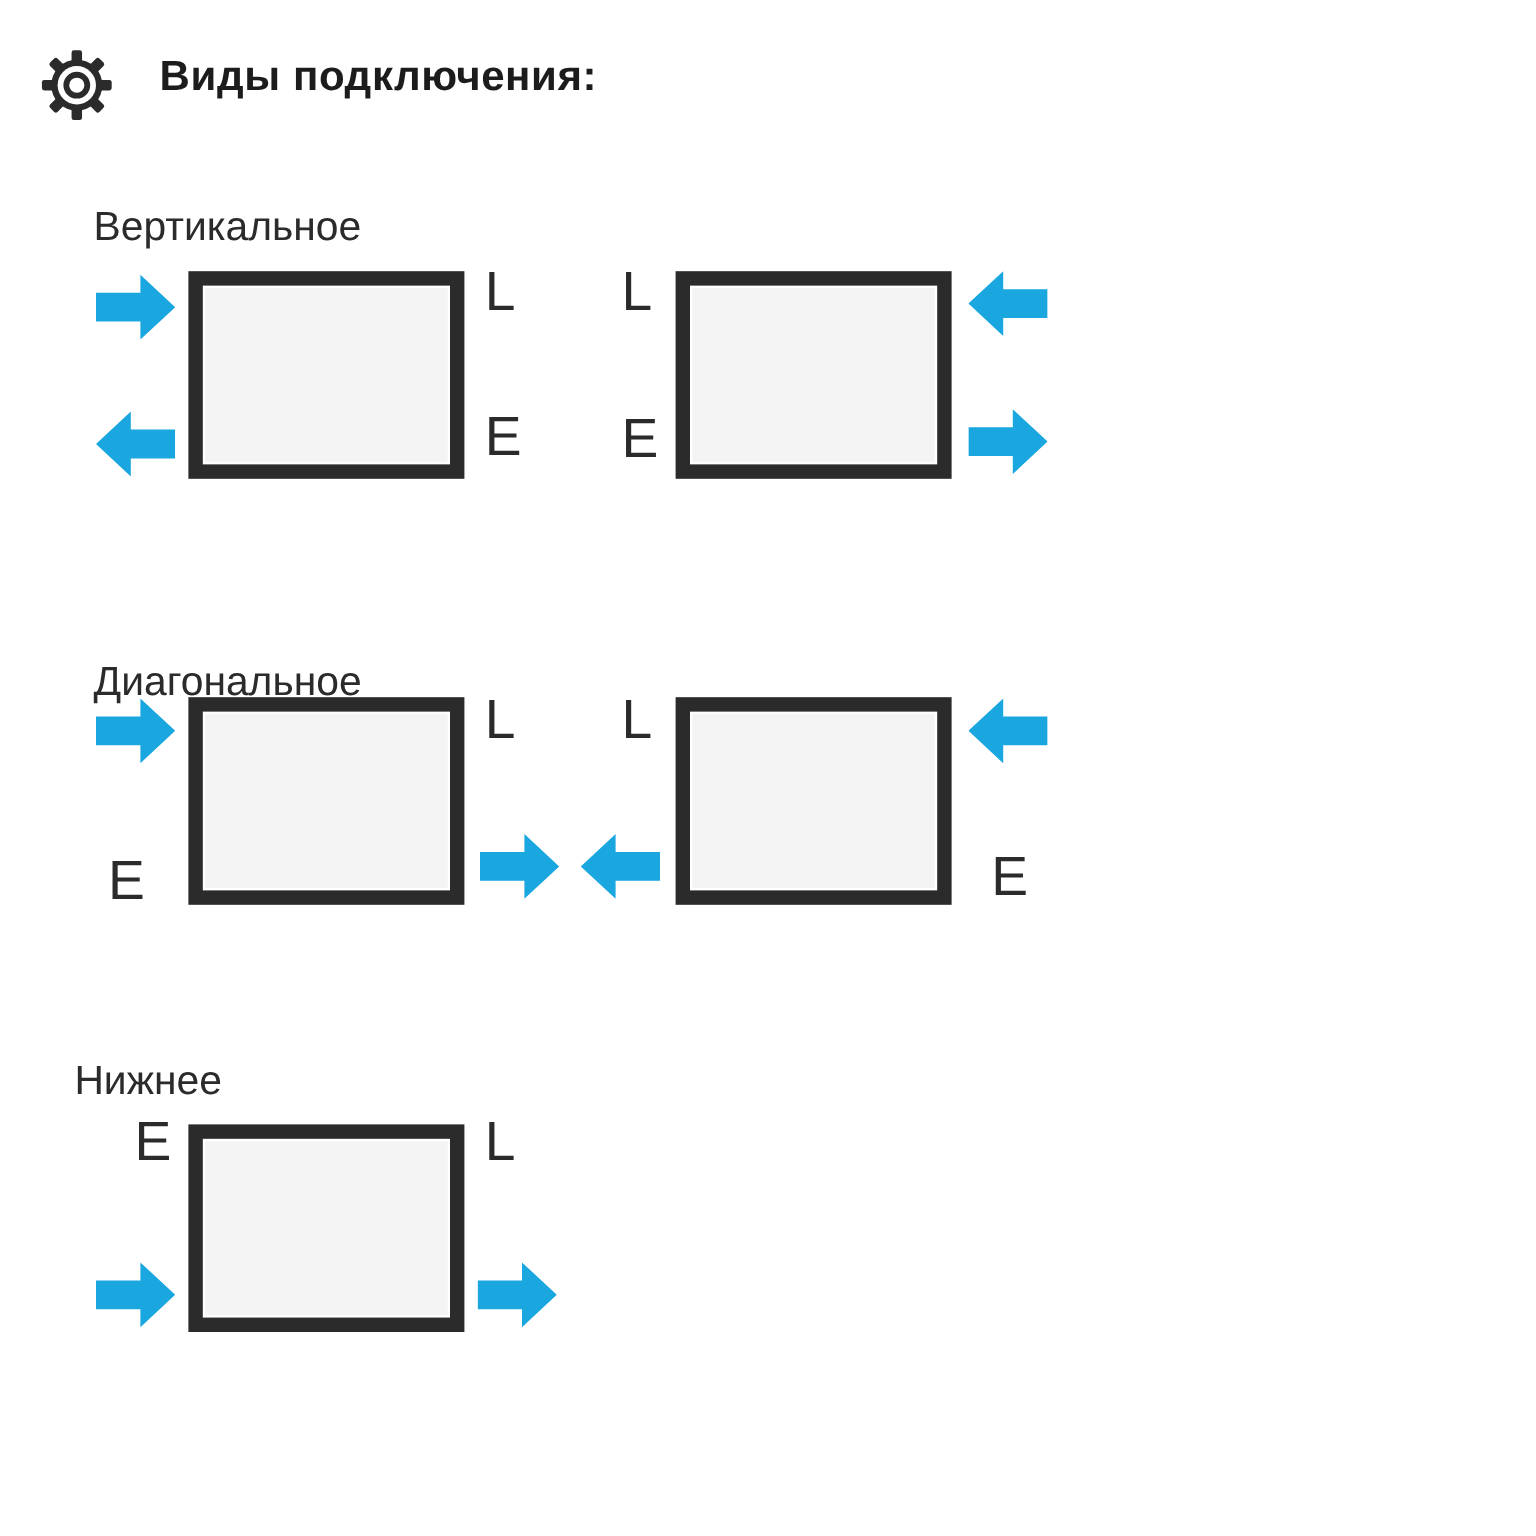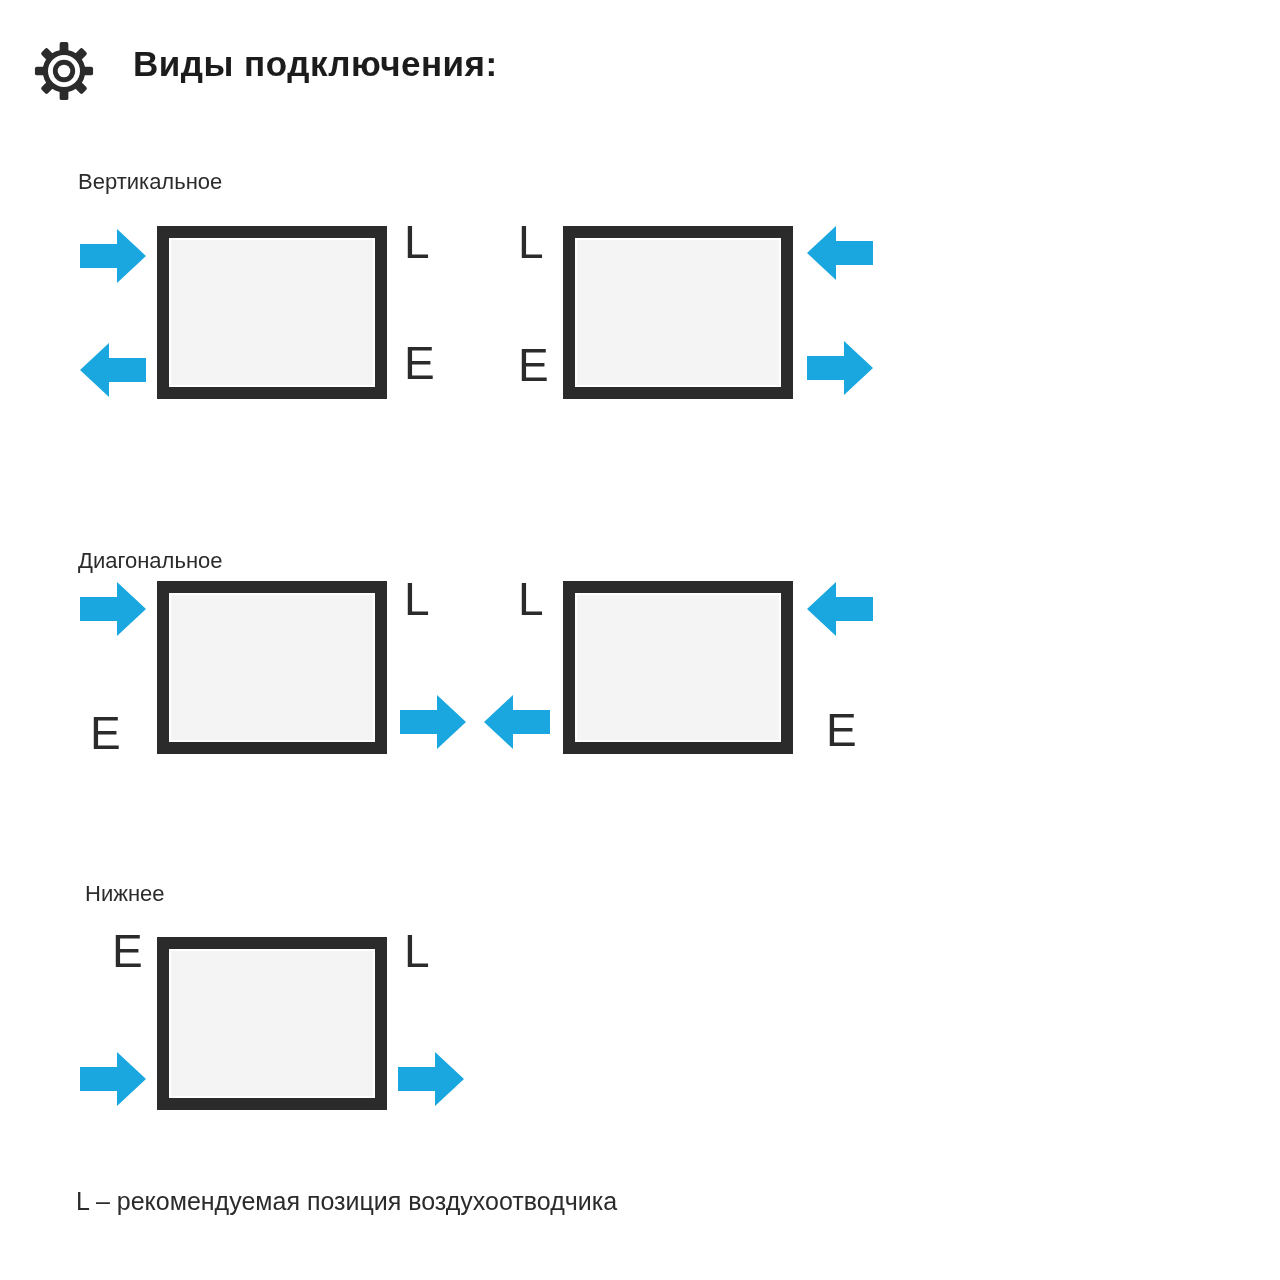--- a/index.html
+++ b/index.html
@@ -7,26 +7,26 @@
     position:relative;width:1280px;height:1280px;background:#ffffff;
     overflow:hidden;font-family:"Liberation Sans",sans-serif;
     --dark:#2b2b2b;--blue:#1aa7e0;--fill:#f4f4f4;--ink:#1c1c1c;
   }
   .page-title{
     position:absolute;left:133px;top:46px;font-size:35px;font-weight:700;
     color:var(--ink);line-height:1;letter-spacing:.5px;white-space:nowrap;
   }
   .gear{position:absolute;left:33px;top:40px;width:62px;height:62px;}
   .sec-title{
-    position:absolute;font-size:22px;line-height:1.25;color:var(--dark);
+    position:absolute;font-size:34px;line-height:1.25;color:var(--dark);
     font-weight:400;white-space:nowrap;
   }
   .t-s1{left:78px;top:168px}
   .t-s2{left:78px;top:547px}
-  .t-s3{left:85px;top:880px}
+  .t-s3{left:62px;top:880px}
   .rect{
     position:absolute;width:230px;height:173px;box-sizing:border-box;
     border:12px solid var(--dark);background:var(--fill);
     box-shadow:inset 0 0 0 2px #ffffff;
   }
   .r-s1d1{left:157px;top:226px}
   .r-s1d2{left:563px;top:226px}
   .r-s2d1{left:157px;top:581px}
   .r-s2d2{left:563px;top:581px}
   .r-s3{left:157px;top:937px}
@@ -136,16 +136,15 @@
   <div class="rect r-s3"></div>
   <div class="lbl l-s3-L">L</div>
   <svg class="arrow a-s3-in" viewBox="0 0 66 54">
       <polygon points="0,15 37,15 37,0 66,27 37,54 37,39 0,39"></polygon>
     </svg>
   <svg class="arrow a-s3-out" viewBox="0 0 66 54">
       <polygon points="0,15 37,15 37,0 66,27 37,54 37,39 0,39"></polygon>
     </svg>
 
   <div class="legend">
-    <div>L – рекомендуемая позиция воздухоотводчика</div>
   </div>
 
 </div>
 
 </body></html>

